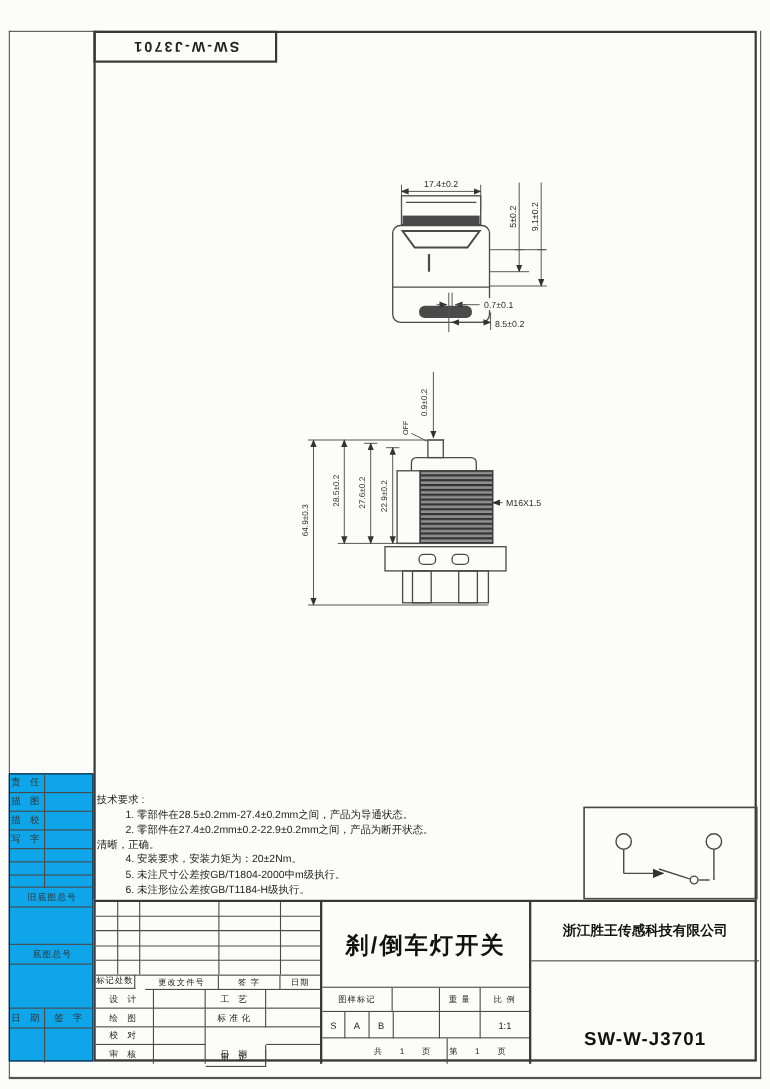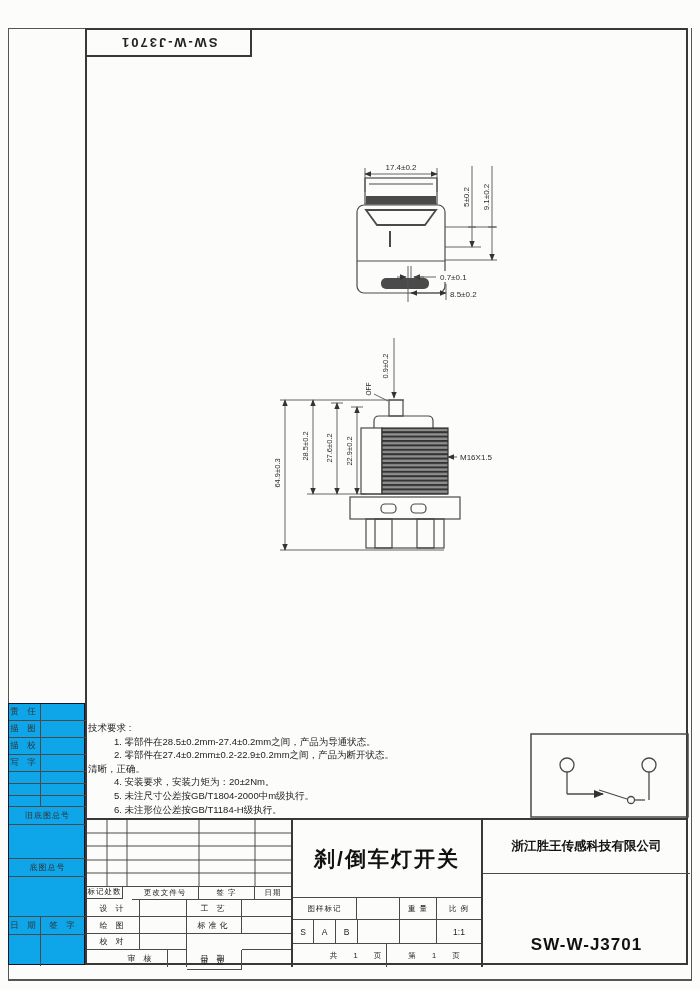--- a/index.html
+++ b/index.html
@@ -107,38 +107,38 @@
     <div class="c tb-sig" style="left:100px;top:80px;width:55px;height:17px;">工 艺</div>
     <div class="c" style="left:155px;top:80px;width:50px;height:17px;"></div>
     <div class="c tb-sig" style="left:0;top:97px;width:53px;height:17px;">绘 图</div>
     <div class="c" style="left:53px;top:97px;width:47px;height:17px;"></div>
     <div class="c tb-sig" style="left:100px;top:97px;width:55px;height:17px;">标准化</div>
     <div class="c" style="left:155px;top:97px;width:50px;height:17px;"></div>
     <div class="c tb-sig" style="left:0;top:114px;width:53px;height:16px;">校 对</div>
     <div class="c" style="left:53px;top:114px;width:47px;height:16px;"></div>
     <div class="c tb-sig" style="left:100px;top:114px;width:55px;height:16px;margin-top:20px;">审 定</div>
     <div class="c" style="left:155px;top:114px;width:50px;height:16px;"></div>
-    <div class="c nb tb-sig" style="left:0;top:130px;width:53px;height:17px;margin-left:28px;">审 核</div>
+    <div class="c nb tb-sig" style="left:0;top:130px;width:53px;height:17px;">审 核</div>
     <div class="c nb" style="left:53px;top:130px;width:47px;height:17px;"></div>
     <div class="c nb tb-sig" style="left:100px;top:130px;width:55px;height:17px;">日 期</div>
     <div class="c nb" style="left:155px;top:130px;width:50px;height:17px;"></div>
     <div class="vdiv" style="left:204px;top:0;height:147px;"></div>
 
     <div class="c tb-title" style="left:206px;top:0;width:189px;height:78px;">刹/倒车灯开关</div>
     <div class="c tb-small" style="left:206px;top:78px;width:64px;height:22px;">图样标记</div>
     <div class="c" style="left:270px;top:78px;width:43px;height:22px;"></div>
     <div class="c tb-small" style="left:313px;top:78px;width:37px;height:22px;">重 量</div>
     <div class="c tb-small" style="left:350px;top:78px;width:45px;height:22px;">比 例</div>
     <div class="c tb-mark" style="left:206px;top:100px;width:21px;height:24px;">S</div>
     <div class="c tb-mark" style="left:227px;top:100px;width:22px;height:24px;">A</div>
     <div class="c tb-mark" style="left:249px;top:100px;width:22px;height:24px;">B</div>
     <div class="c" style="left:271px;top:100px;width:42px;height:24px;"></div>
     <div class="c" style="left:313px;top:100px;width:37px;height:24px;"></div>
     <div class="c tb-mark" style="left:350px;top:100px;width:45px;height:24px;">1:1</div>
-    <div class="c nb tb-pages" style="left:206px;top:124px;width:94px;height:23px;padding-left:32px;">共 1 页</div>
+    <div class="c nb tb-pages" style="left:206px;top:124px;width:114px;height:23px;padding-left:32px;">共 1 页</div>
     <div class="c nb tb-pages" style="left:300px;top:124px;width:95px;height:23px;">第 1 页</div>
     <div class="vdiv" style="left:394px;top:0;height:147px;"></div>
 
     <div class="c nr tb-company" style="left:396px;top:0;width:207px;height:54px;">浙江胜王传感科技有限公司</div>
     <div class="c nr nb tb-part" style="left:396px;top:103px;width:207px;height:44px;">SW-W-J3701</div>
   </div>
 
   <svg class="cad" width="700" height="990" viewBox="0 0 700 990">
     <defs>
       <marker id="arr" viewBox="0 0 10 10" refX="9" refY="5" markerWidth="8" markerHeight="8" orient="auto-start-reverse">

